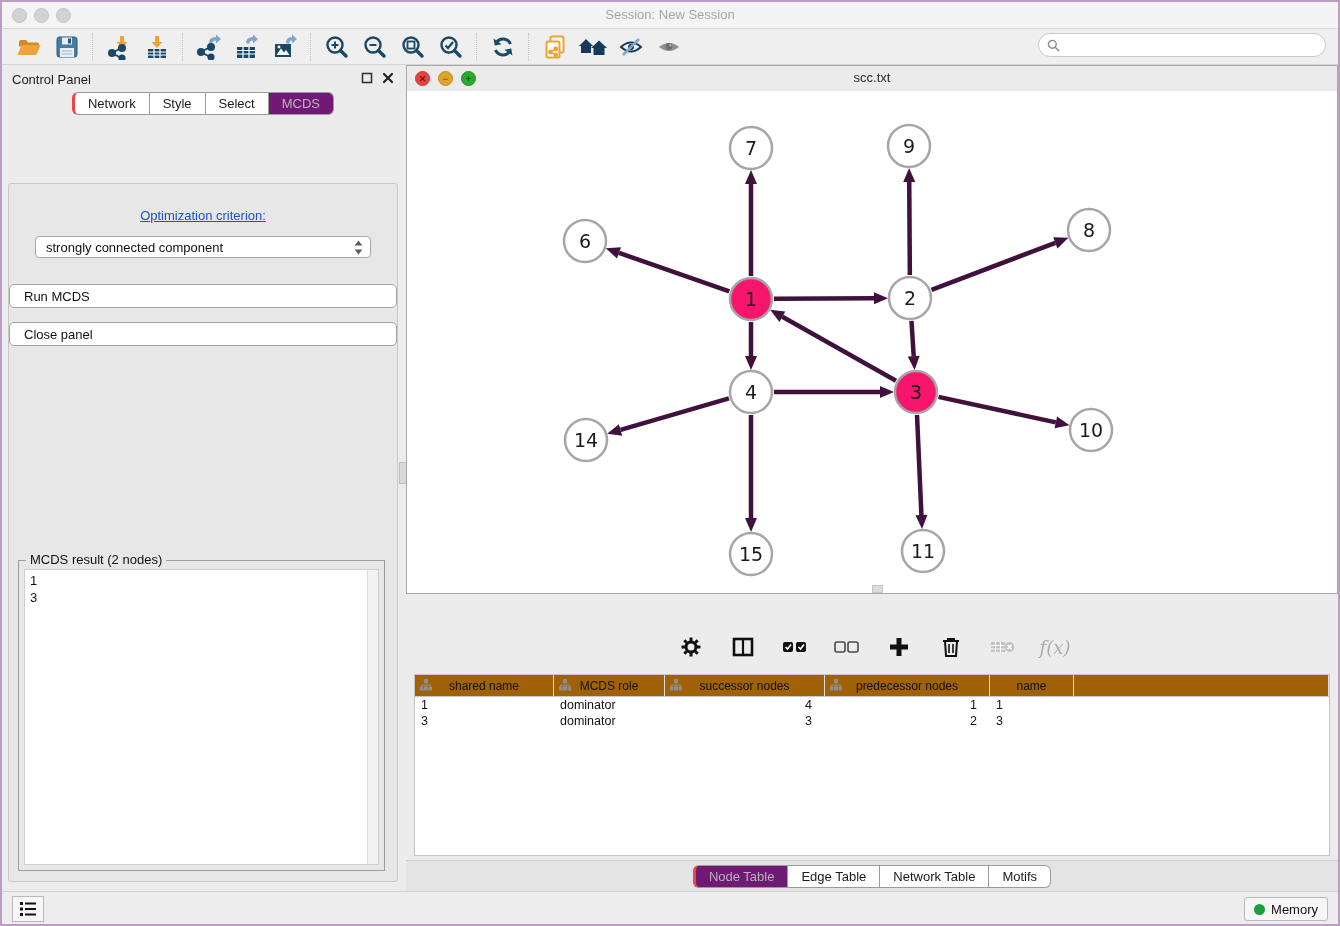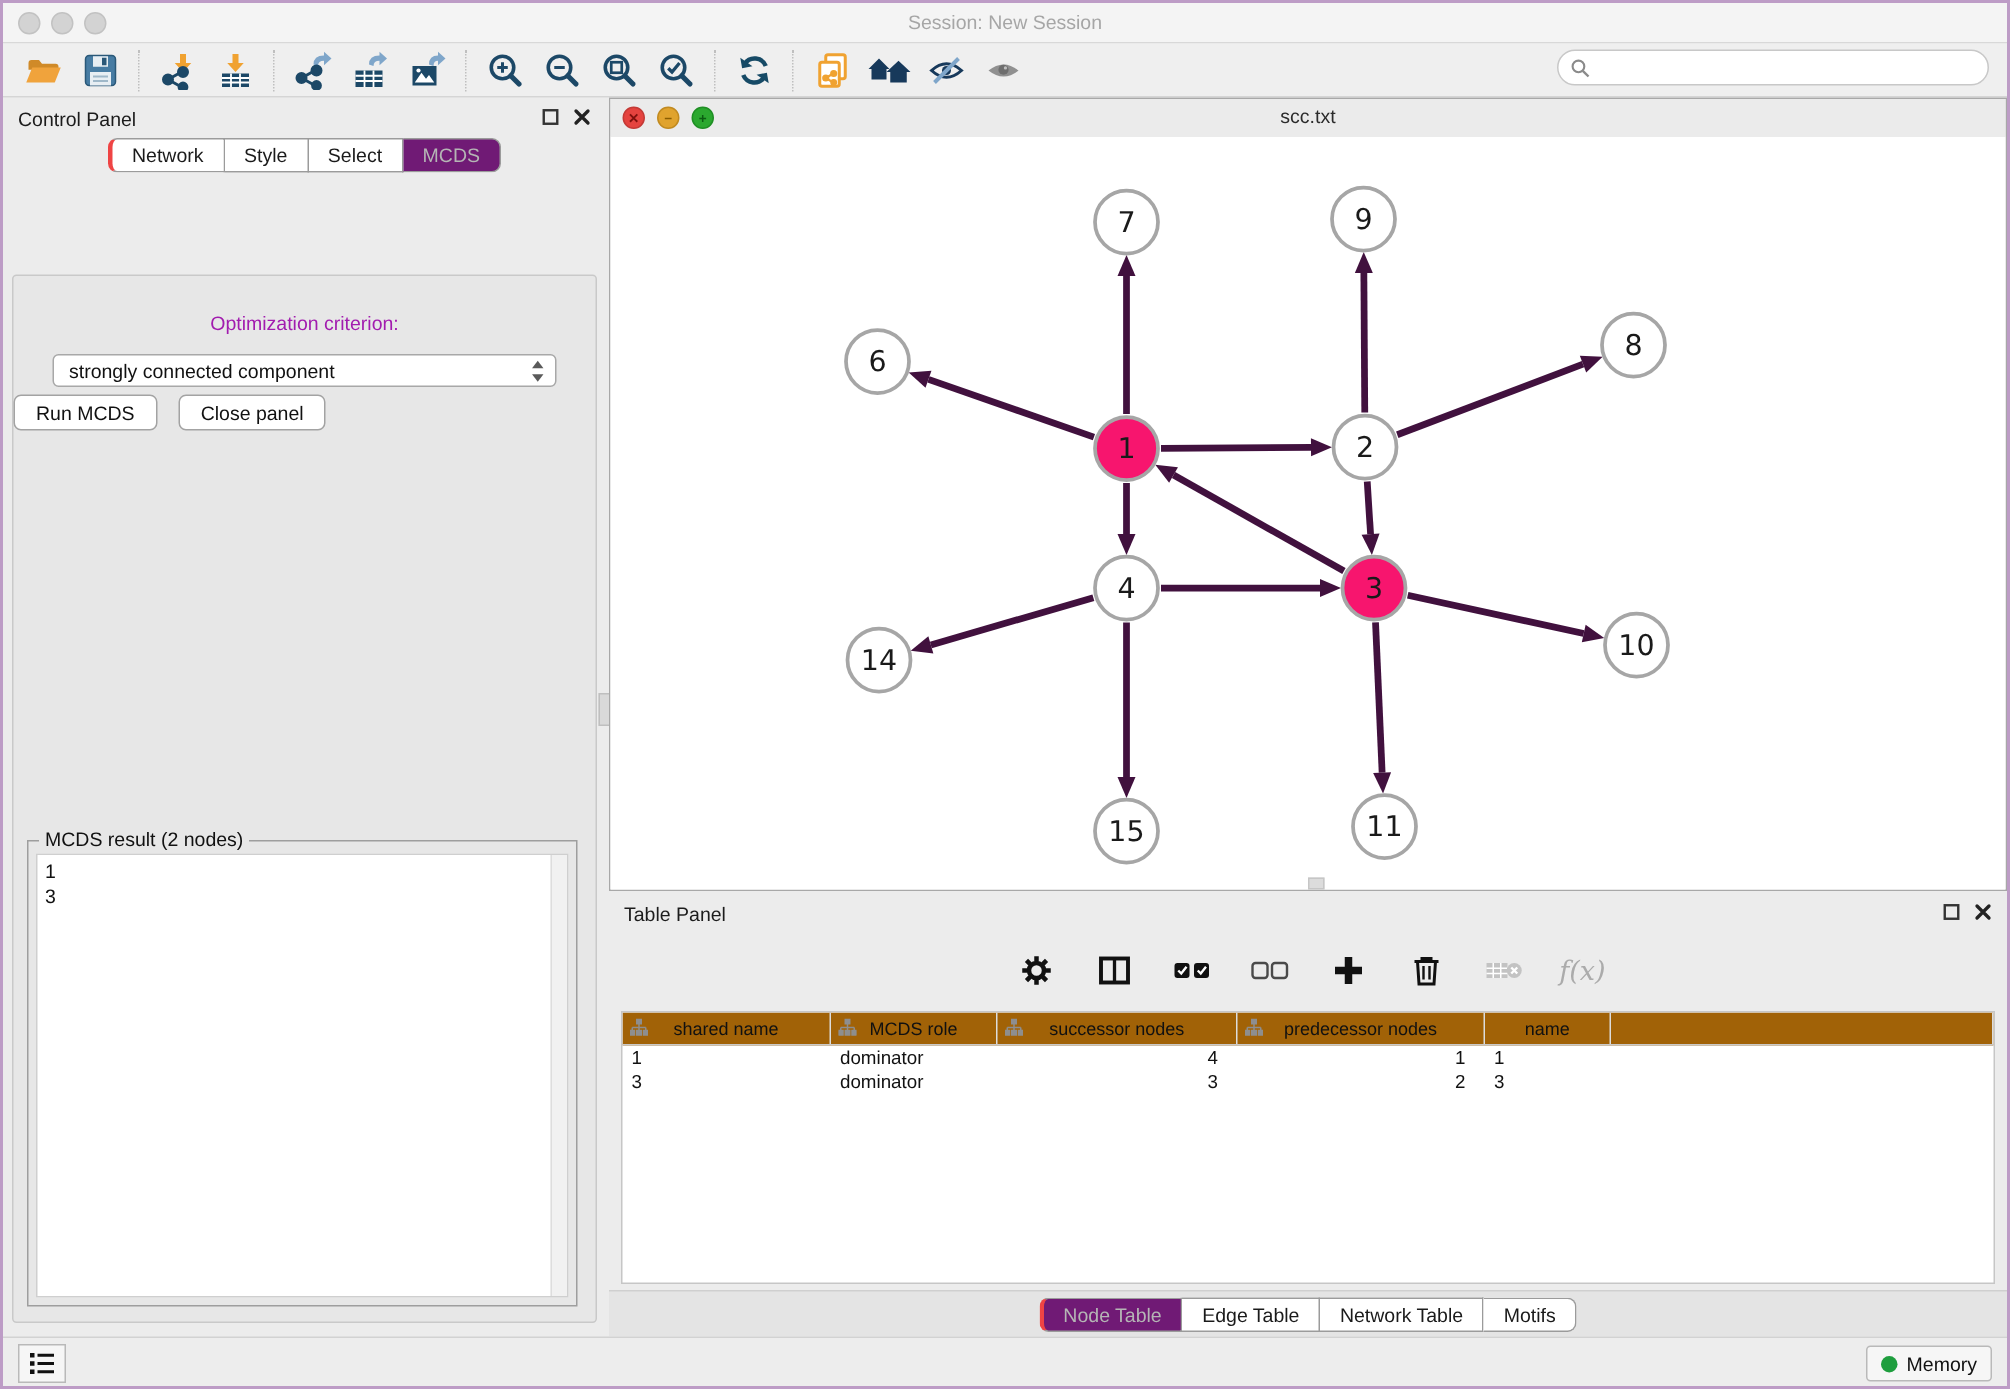--- a/index.html
+++ b/index.html
@@ -28,26 +28,26 @@
   .cp-title{position:absolute;left:8px;top:6px;font-size:13px;color:#1C1C1C;}
   .winbtns{position:absolute;right:8px;top:6px;display:flex;gap:9px;}
   .tabbar{display:flex;justify-content:center;position:relative;z-index:2;}
   .tab{background:#FFF;border:1px solid #9B9B9B;border-left:none;padding:0 13px;font-size:13px;
     color:#1A1A1A;height:21px;line-height:21px;}
   .tab:first-child{border-left:3px solid #ef4444;border-radius:6px 0 0 6px;}
   .tab:last-child{border-radius:0 6px 6px 0;}
   .tab.active{background:#701a75;color:#B5B5B5;}
   .cp-body{position:absolute;left:4px;top:117px;right:4px;bottom:8px;background:#E7E7E7;
     border:1px solid #C9C9C9;border-radius:3px;}
-  .opt-label{margin-top:24px;text-align:center;font-size:13px;color:#a21caf;}
+  .opt-label{margin-top:24px;text-align:center;font-size:13px;color:#1d4ed8;text-decoration:underline;}
   .criterion{position:relative;margin:13px auto 0;width:336px;height:22px;background:#FFF;
     border:1px solid #A8A8A8;border-radius:4px;font-size:13px;color:#111;
     display:flex;align-items:center;padding-left:10px;box-sizing:border-box;}
   .stepper{position:absolute;right:7px;top:3px;}
-  .btnrow{display:flex;gap:14px;margin-top:5px;}
+  .btnrow{display:flex;justify-content:center;gap:14px;margin-top:26px;flex-direction:column;}
   .pushbtn{background:#FFF;border:1px solid #A3A3A3;border-radius:5px;height:22px;
     font-size:13px;color:#111;padding:0 14px;display:flex;align-items:center;}
   .result-group{position:absolute;left:9px;right:12px;top:376px;bottom:10px;
     border:1px solid #9E9E9E;}
   .result-legend{position:absolute;left:7px;top:-9px;background:#E7E7E7;padding:0 4px;
     font-size:13px;color:#111;}
   .result-area{position:absolute;left:5px;right:5px;top:8px;bottom:5px;background:#FFF;
     border:1px solid #CFCFCF;}
   .result-text{position:absolute;left:5px;top:2px;right:14px;bottom:2px;font-size:13px;
     line-height:17px;color:#111;white-space:pre;overflow:hidden;}
@@ -379,31 +379,20 @@
           <g>
             <circle cx="344" cy="463" r="21" fill="#FFFFFF" stroke="#A6A6A6" stroke-width="2.5"></circle>
             <text x="344" y="469.5" text-anchor="middle" font-size="19" font-family="&quot;DejaVu Sans&quot;, sans-serif" fill="#1A1A1A">15</text>
           </g>
         </svg>
       <div class="net-grip"></div>
     </div>
   </div>
 
   <div class="table-panel">
-    <div class="tp-head">
-      <span class="tp-title">Table Panel</span>
-      <span class="winbtns" style="top:5px;right:10px;">
-        <svg width="12" height="12" viewBox="0 0 12 12">
-          <rect x="1.5" y="1.5" width="9" height="9" fill="none" stroke="#333" stroke-width="1.6"></rect>
-        </svg>
-        <svg width="12" height="12" viewBox="0 0 12 12">
-          <path d="M2 2 L10 10 M10 2 L2 10" stroke="#222" stroke-width="2.2" stroke-linecap="round"></path>
-        </svg>
-      </span>
-    </div>
     <div class="tp-toolbar">
       <div class="tp-ic">
         <svg width="22" height="22" viewBox="0 0 22 22">
           <circle cx="11" cy="11" r="5" fill="none" stroke="#111" stroke-width="3"></circle>
           <g stroke="#111" stroke-width="3">
             <path d="M11 1.5 V5 M11 17 V20.5 M1.5 11 H5 M17 11 H20.5 M4.3 4.3 L6.8 6.8 M15.2 15.2 L17.7 17.7 M17.7 4.3 L15.2 6.8 M6.8 15.2 L4.3 17.7"></path>
           </g>
         </svg>
       </div>
       <div class="tp-ic">

